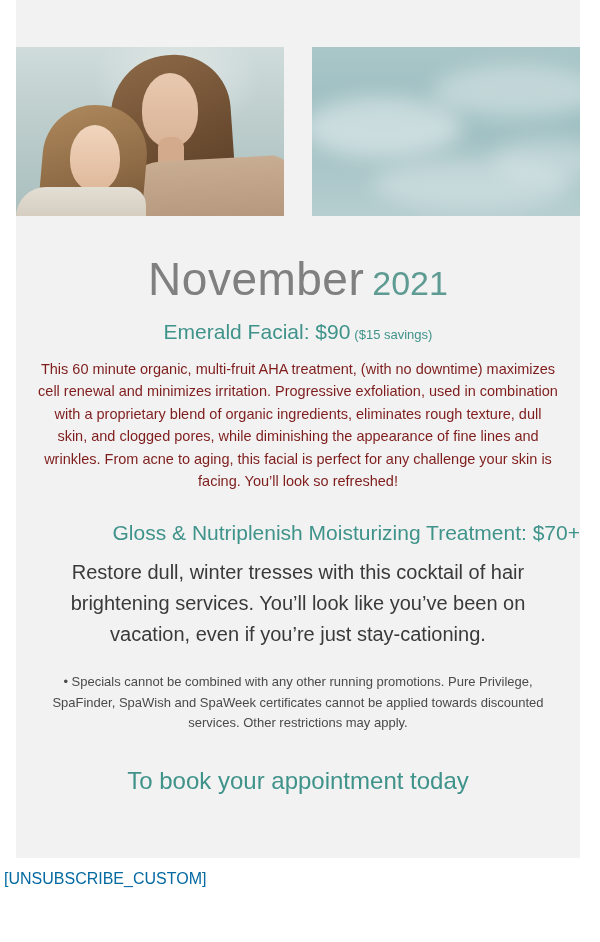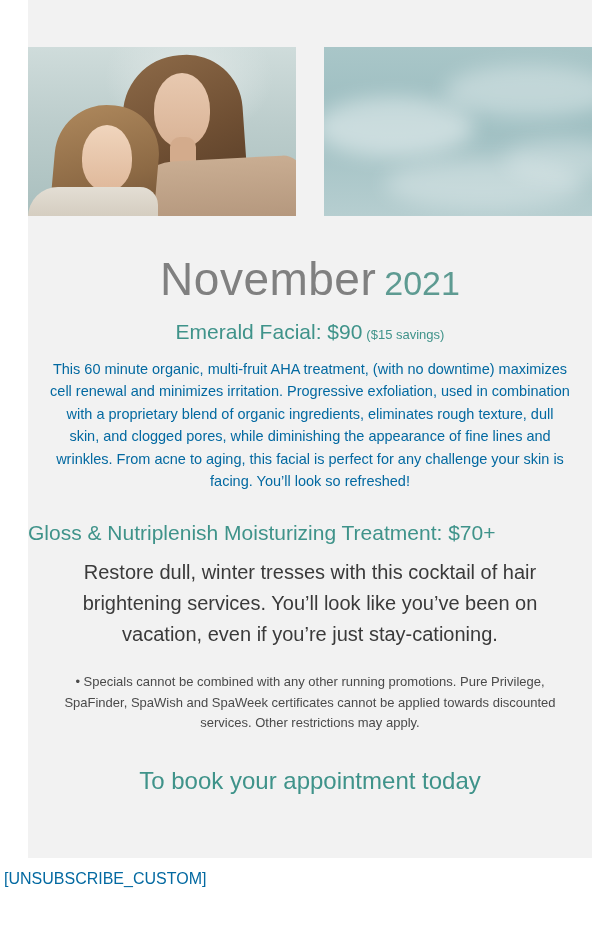--- a/index.html
+++ b/index.html
@@ -15,21 +15,21 @@
   }
   .page {
     position: relative;
     width: 600px;
     height: 942px;
     background: #ffffff;
   }
   .email-body {
     position: absolute;
     top: 0;
-    left: 28px;
+    left: 16px;
     width: 564px;
     background: #f2f2f2;
     height: 858px;
   }
   .images-row {
     display: flex;
     gap: 28px;
     padding-top: 47px;
     padding-left: 0px;
   }
@@ -136,26 +136,26 @@
     font-size: 21px;
   }
   .offer .savings {
     font-size: 13px;
     color: #3f938a;
     margin-left: 4px;
   }
   .body-copy {
     margin: 14px 22px 0 22px;
     text-align: center;
-    color: #0369a1;
+    color: #7f1d1d;
     font-size: 14.5px;
     line-height: 1.55;
   }
   .offer2 {
-    text-align: left;
+    text-align: right;
     margin-top: 28px;
     color: #3f938a;
     font-size: 21px;
   }
   .body-copy2 {
     margin: 12px 22px 0 22px;
     text-align: center;
     color: #3a3a3a;
     font-size: 20px;
     line-height: 1.55;

